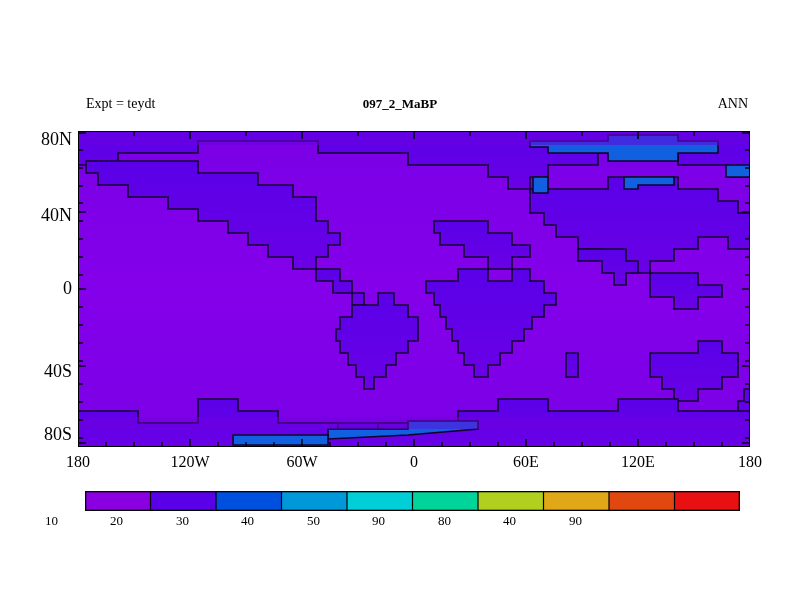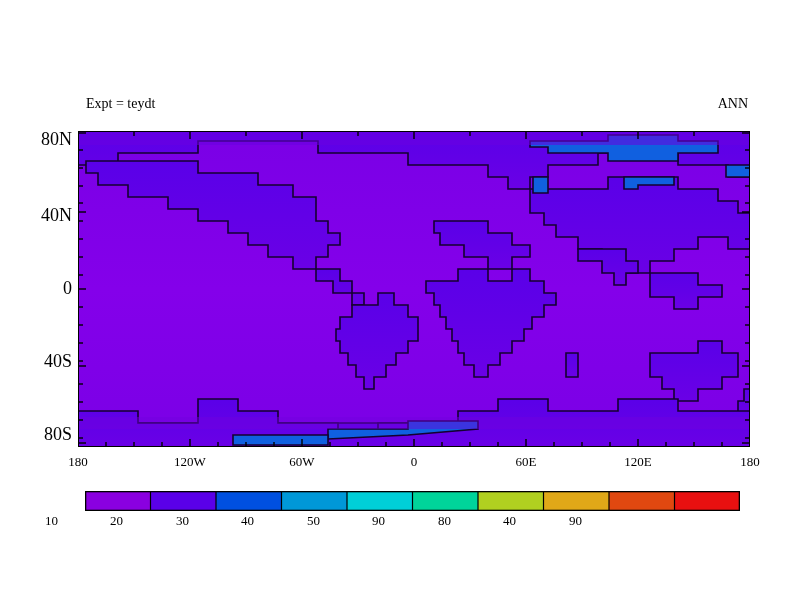--- a/index.html
+++ b/index.html
@@ -24,41 +24,42 @@
   #season{
     right:52px;top:96px;font-size:14px;
   }
   #plotwrap{left:78px;top:131px;width:672px;height:316px;}
   #plotsvg{display:block;width:672px;height:316px;}
   .ylab{
     font-size:18px;text-align:right;width:46px;
     left:26px;line-height:13px;
   }
   .xlab{
-    font-size:13px;text-align:center;width:60px;
+    font-size:16px;text-align:center;width:60px;
     top:455px;line-height:13px;
   }
   #cbarwrap{left:85px;top:491px;width:655px;height:20px;}
   #cbarsvg{display:block;width:655px;height:20px;}
   .cblab{
     font-size:13px;text-align:left;width:40px;top:513px;
   }
 </style>
 </head>
 <body>
 
 <div id="stage">
 
+  <div class="abs" id="subtitle">097_2_MaBP</div>
   <div class="abs" id="expt">Expt = teydt</div>
   <div class="abs" id="season">ANN</div>
 
   <div class="abs ylab" style="top:133px;">80N</div>
   <div class="abs ylab" style="top:209px;">40N</div>
   <div class="abs ylab" style="top:282px;">0</div>
-  <div class="abs ylab" style="top:355px;">40S</div>
+  <div class="abs ylab" style="top:365px;">40S</div>
   <div class="abs ylab" style="top:428px;">80S</div>
 
   <div class="abs" id="plotwrap">
     <svg id="plotsvg" viewBox="0 0 672 316" preserveAspectRatio="none">
       <defs>
         <clipPath id="frameclip">
             <rect x="0" y="0" width="672" height="316"></rect>
           </clipPath>
         <linearGradient id="oceanShade" x1="0" y1="0" x2="0" y2="1">
           <stop offset="0" stop-color="#7A00E6"></stop>

